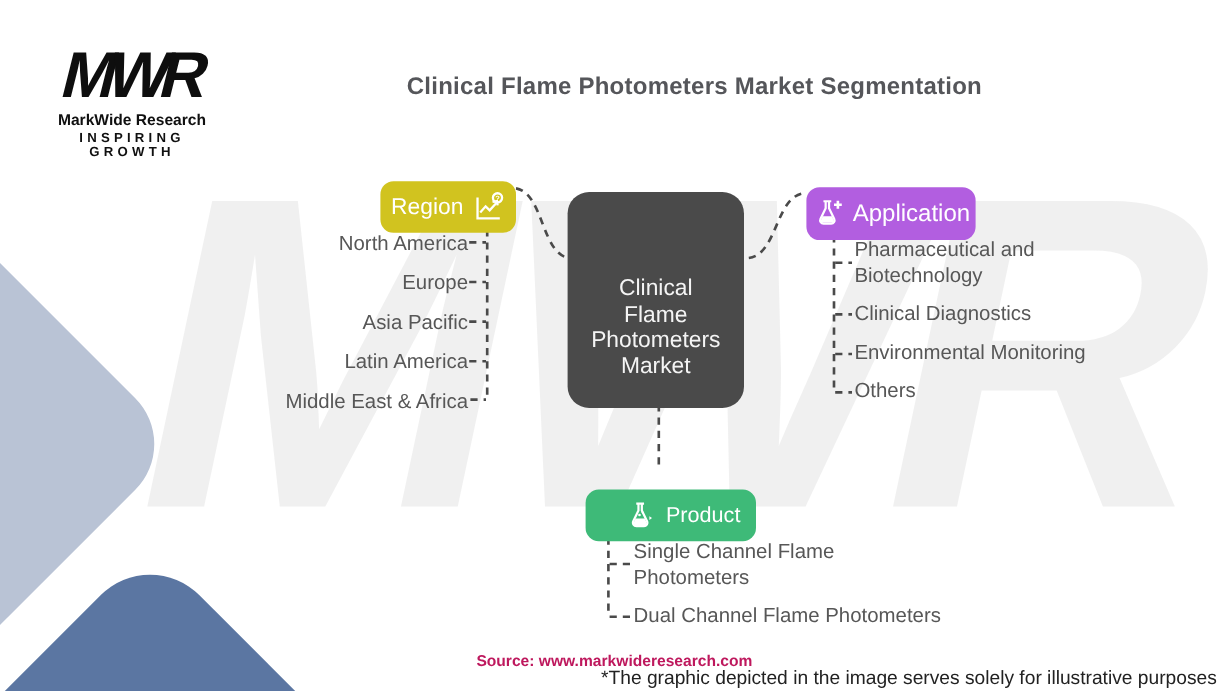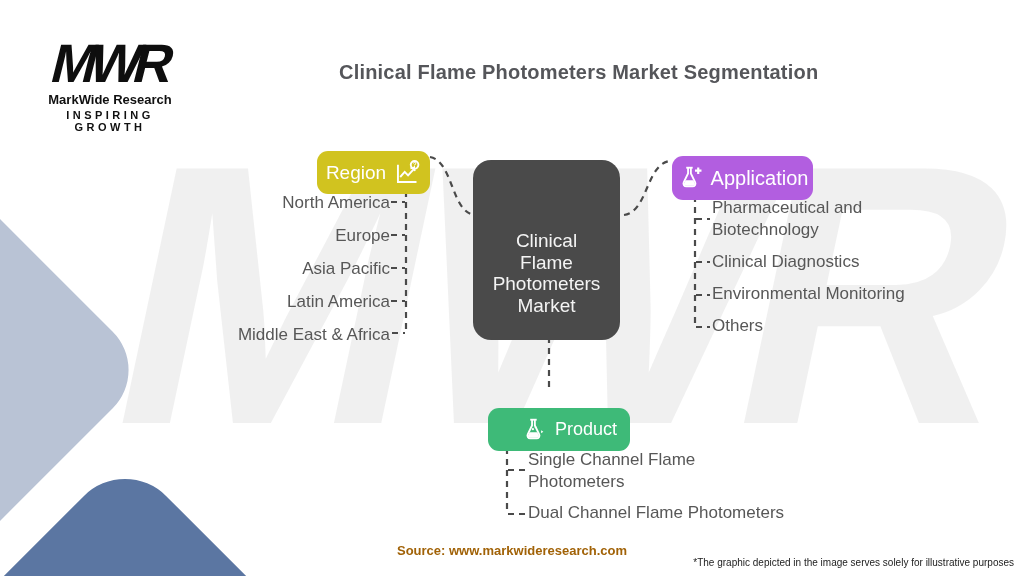--- a/index.html
+++ b/index.html
@@ -56,25 +56,25 @@
   .list-region .li{height:33px;line-height:33px;white-space:nowrap;}
   .list-application{left:712px;top:197px;width:230px;text-align:left;}
   .list-application .li{line-height:22px;margin-bottom:10px;}
   .list-application .li.narrow{width:185px;}
   .list-product{left:528px;top:449px;width:300px;text-align:left;}
   .list-product .li{line-height:22px;margin-bottom:9px;}
   .list-product .li.narrow{width:190px;}
   
   .source{
     position:absolute;left:0;right:0;top:543px;text-align:center;z-index:4;
-    font-size:13px;font-weight:bold;color:#a16207;
+    font-size:13px;font-weight:bold;color:#be185d;
   }
   .disclaimer{
     position:absolute;right:10px;top:557px;z-index:4;
-    font-size:10px;color:#222222;margin-left:29px;
+    font-size:16px;color:#222222;margin-left:29px;
   }
 </style>
 </head>
 <body>
 
 <div class="diamond diamond-light"></div>
 <div class="diamond diamond-dark"></div>
 <div class="watermark">MWR</div>
 
 <div class="logo">

